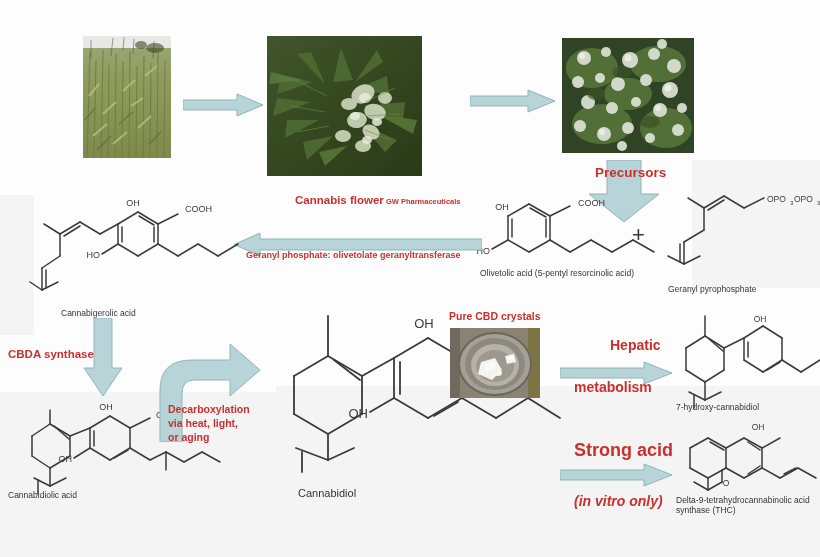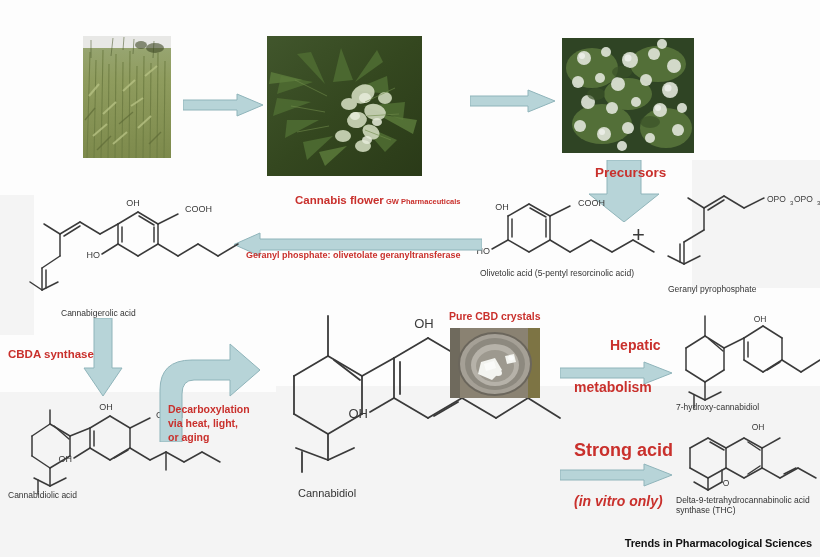--- a/index.html
+++ b/index.html
@@ -549,15 +549,14 @@
         <path d="M48 62 L48 50"></path>
         <path d="M110 54 L122 48"></path>
       </g>
       <text class="atom" x="84" y="10" font-size="8.5" text-anchor="middle">OH</text>
       <text class="atom" x="52" y="66" font-size="8.5" text-anchor="middle">O</text>
     </svg>
   </div>
   <div class="label-dark" style="left:676px;top:495px;width:150px;">Delta-9-tetrahydrocannabinolic acid
 synthase (THC)</div>
 
-  <div class="footer">Trends in Pharmacological Sciences</div>
 
 </div>
 
 </body></html>

